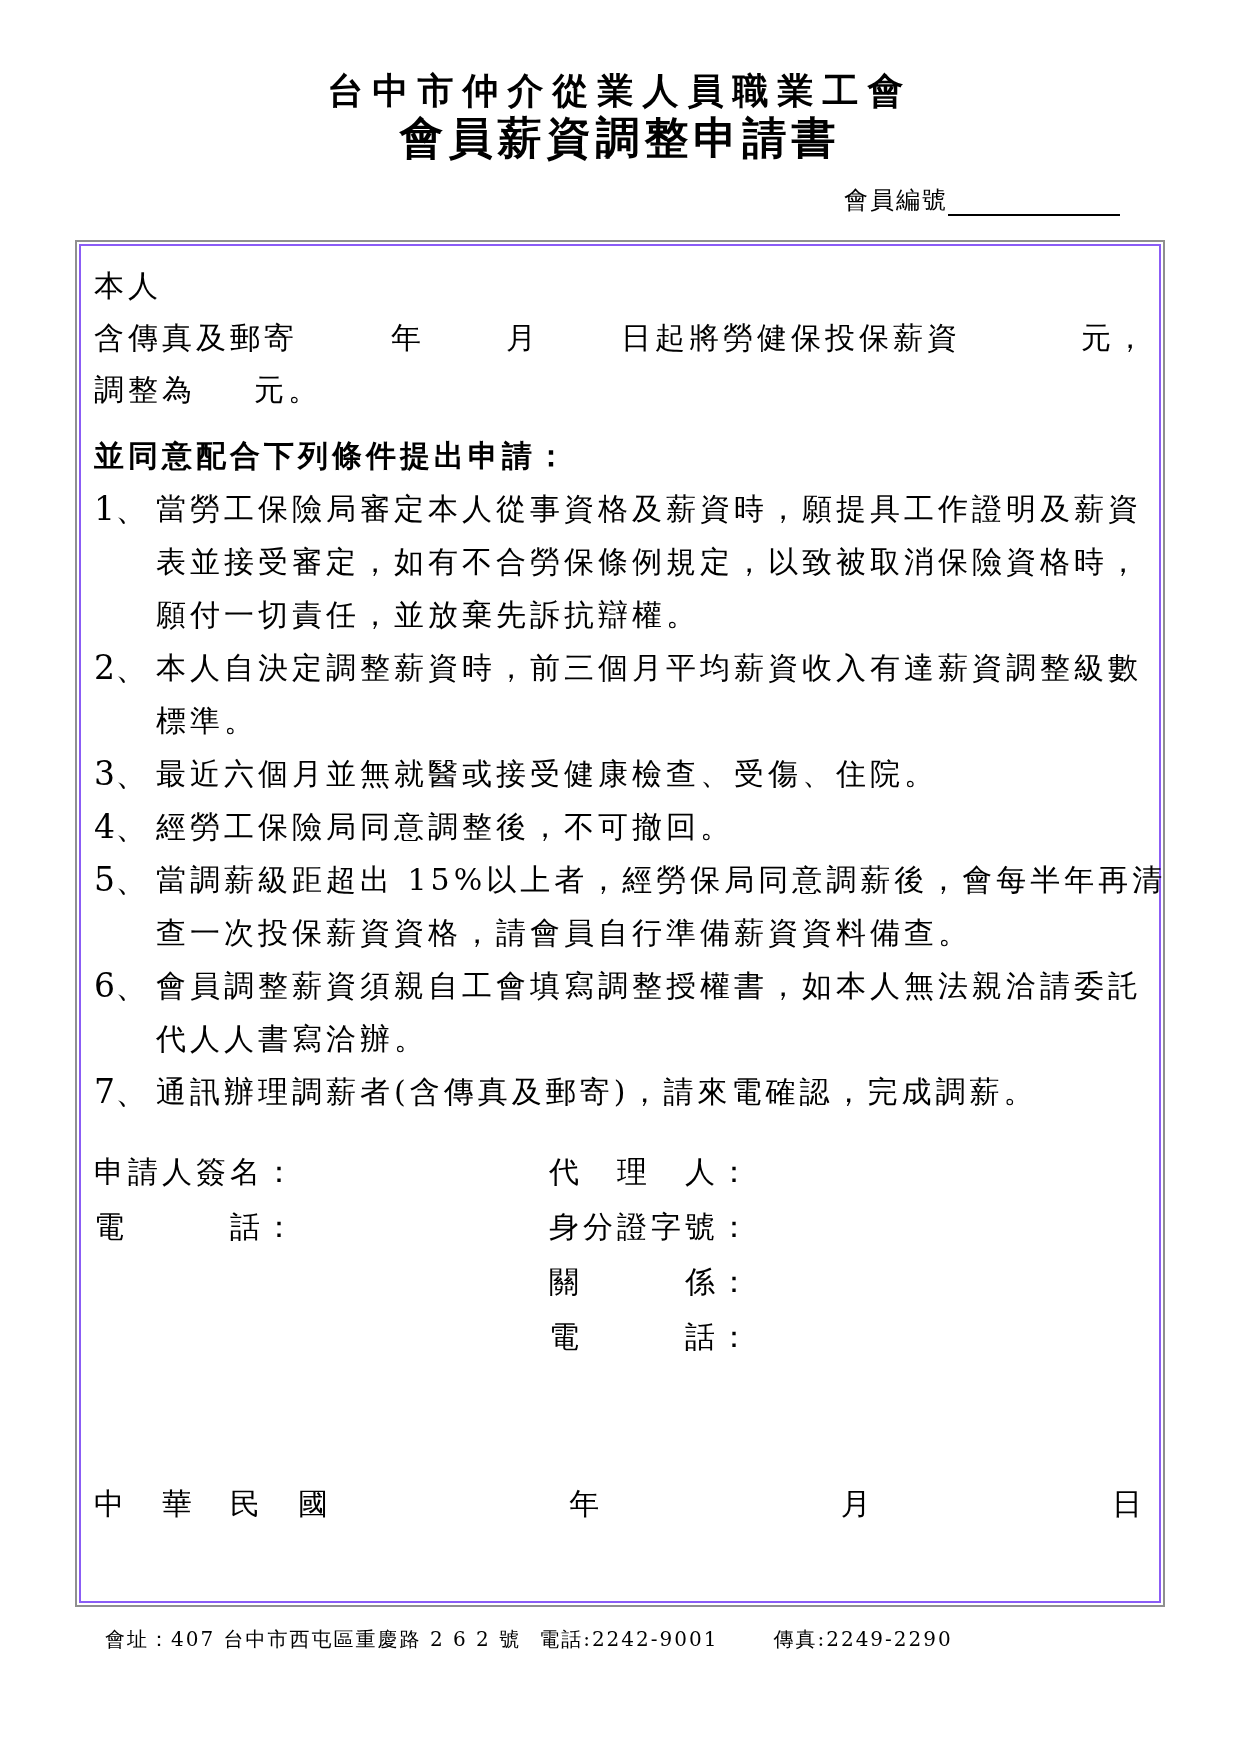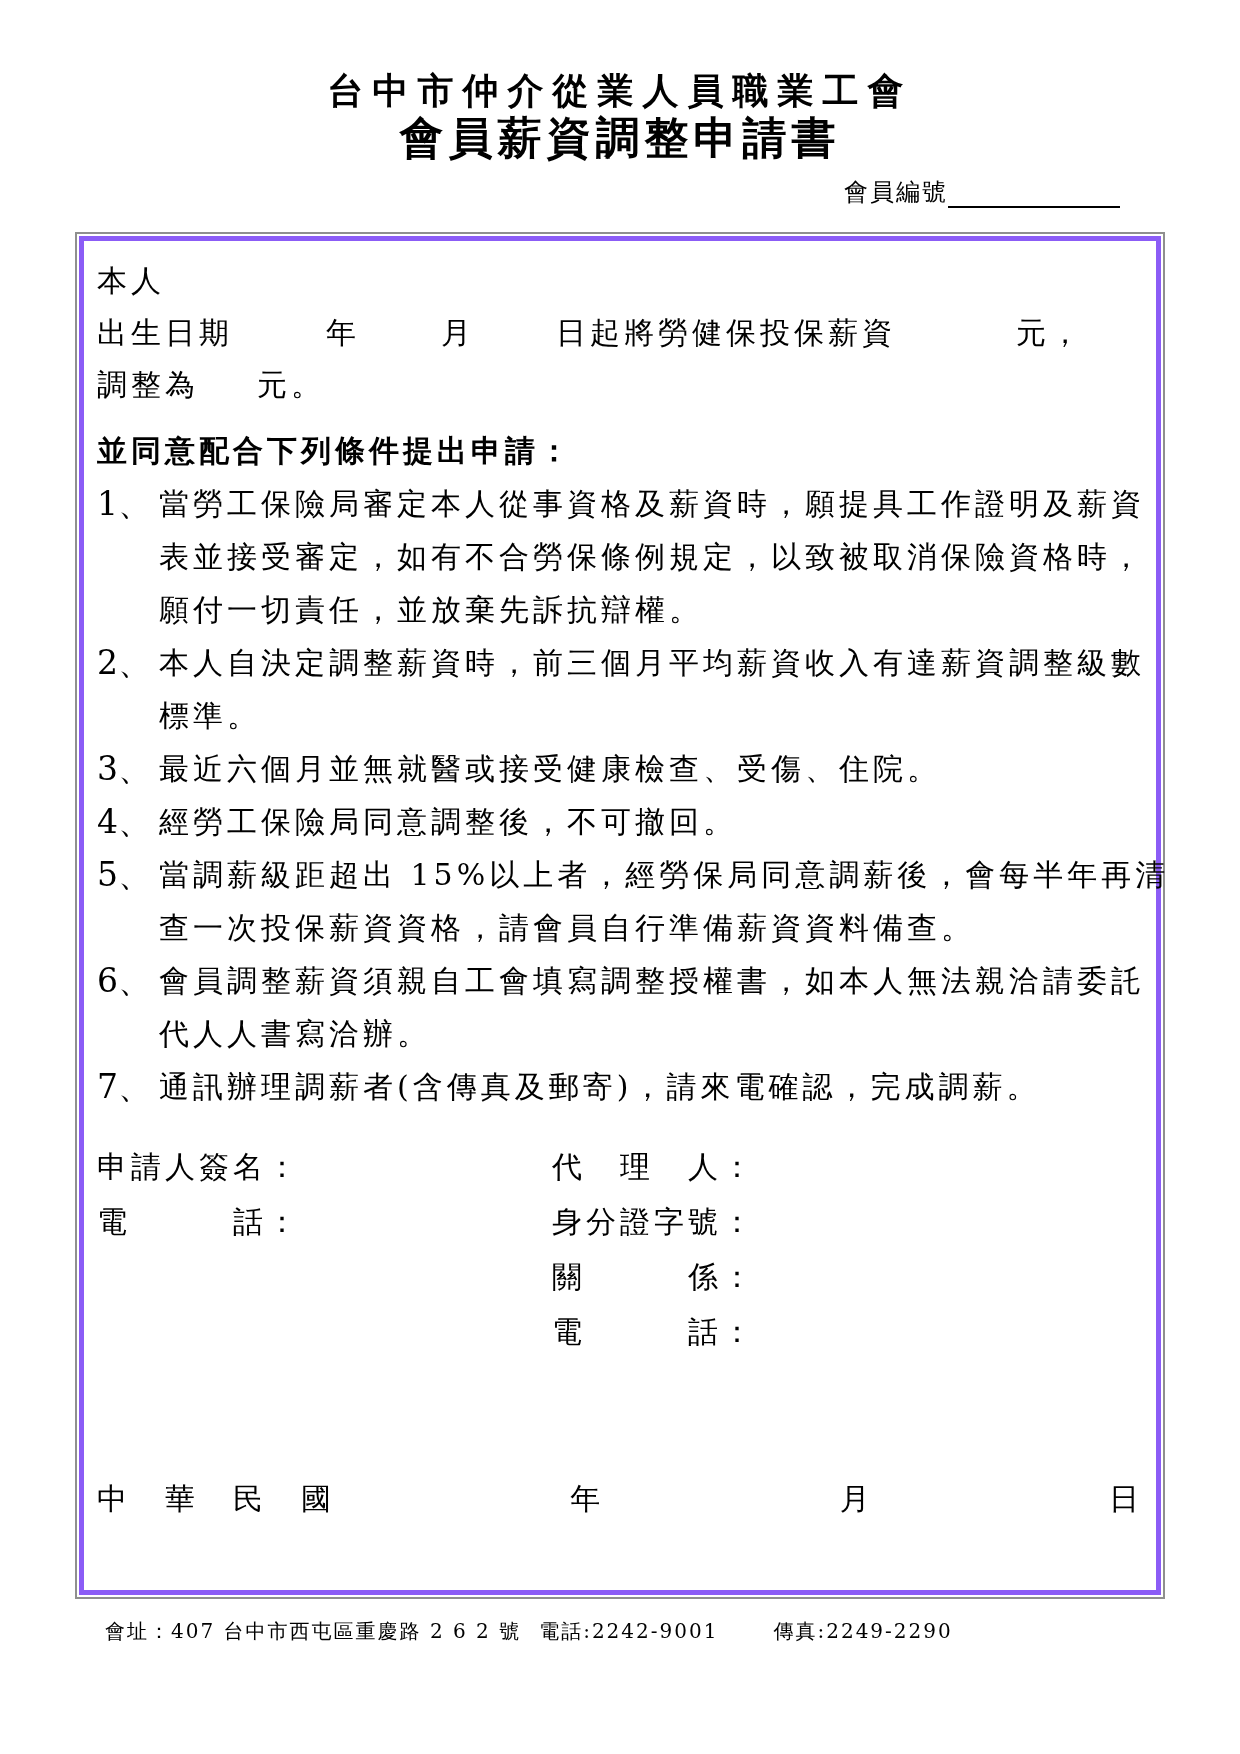--- a/index.html
+++ b/index.html
@@ -26,40 +26,40 @@
     font-size:44px; font-weight:bold;
     letter-spacing:5px;
     line-height:48px;
     white-space:pre;
   }
 
   
   .member-line {
     display:flex; justify-content:flex-end; align-items:flex-end;
     padding-right:120px;
-    margin-top:8px;
+    margin-top:16px;
     height:38px;
     font-size:24px; letter-spacing:2px;
   }
   .member-underline {
     display:inline-block;
     width:172px; height:30px;
     border-bottom:2px solid #000;
   }
 
   
   .box-outer {
     margin:24px 75px 0 75px;
     height:1367px; box-sizing:border-box;
     border:2px solid #8f8f8f;
     padding:2px;
   }
   .box-inner {
     height:100%; box-sizing:border-box;
-    border:5px solid #8b5cf6;
+    border:2px solid #8b5cf6;
     padding:14px 13px 14px 13px;
     font-size:30px; letter-spacing:4px; line-height:52px;
   }
 
   .line { white-space:pre; }
   .sp { display:inline-block; height:1px; }
   .sp-id1 { width:230px; } .sp-id2 { width:54px; } .sp-id3 { width:76px; } .sp-id4 { width:57px; }
   .sp-ap1 { width:93px; }  .sp-ap2 { width:81px; } .sp-ap3 { width:81px; } .sp-ap4 { width:120px; }
   .sp-adj { width:58px; }
 
@@ -103,21 +103,21 @@
     <span>會員編號</span>
       <span class="member-underline"></span>
   </div>
 
   <div class="box-outer">
     <div class="box-inner">
 
       <div class="line">本人</div>
 
 
-      <div class="line"><span>出生日期</span><span class="sp sp-ap1"></span><span>年</span><span class="sp sp-ap2"></span><span>月</span><span class="sp sp-ap3"></span><span>日起將勞健保投保薪資</span><span class="sp sp-ap4"></span><span>元，</span></div>
+      <div class="line"><span>含傳真及郵寄</span><span class="sp sp-ap1"></span><span>年</span><span class="sp sp-ap2"></span><span>月</span><span class="sp sp-ap3"></span><span>日起將勞健保投保薪資</span><span class="sp sp-ap4"></span><span>元，</span></div>
 
       <div class="line"><span>調整為</span><span class="sp sp-adj"></span><span>元。</span></div>
 
       <div class="agree-line">並同意配合下列條件提出申請：</div>
 
       <div class="conds">
         <div class="cond">
             <span class="cond-no">1、</span>
             <span class="cond-text">當勞工保險局審定本人從事資格及薪資時，願提具工作證明及薪資
 表並接受審定，如有不合勞保條例規定，以致被取消保險資格時，

